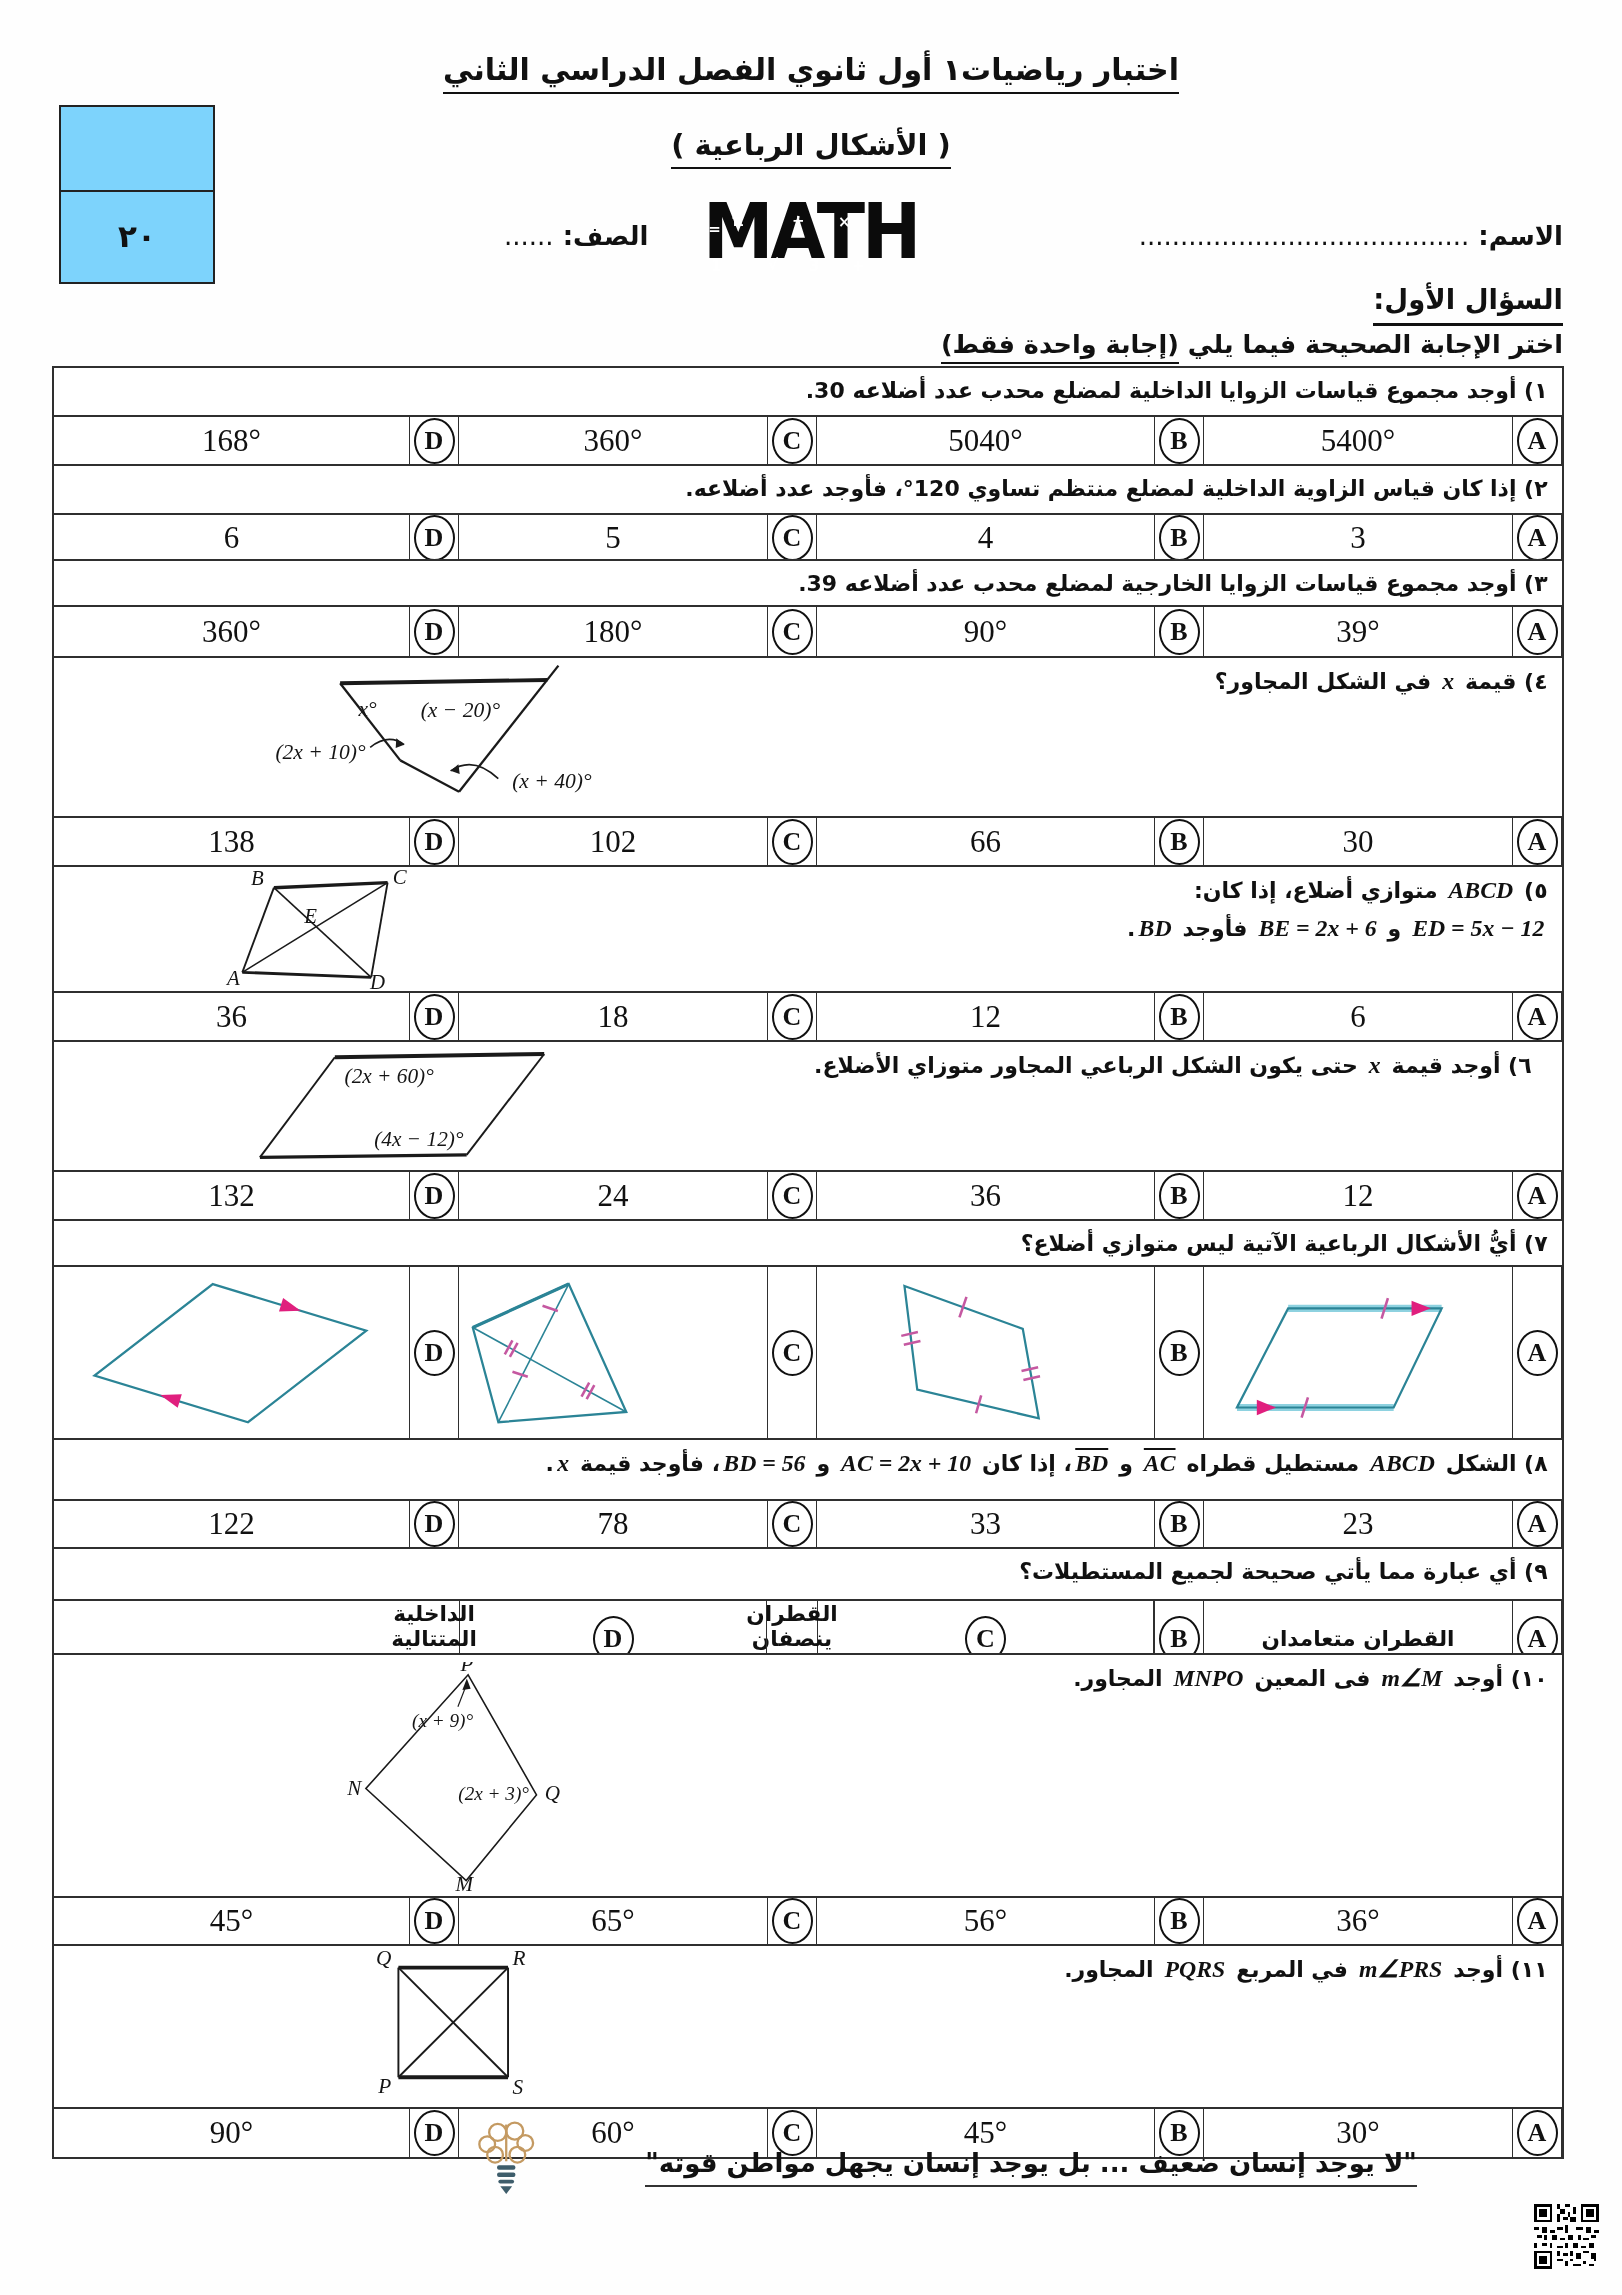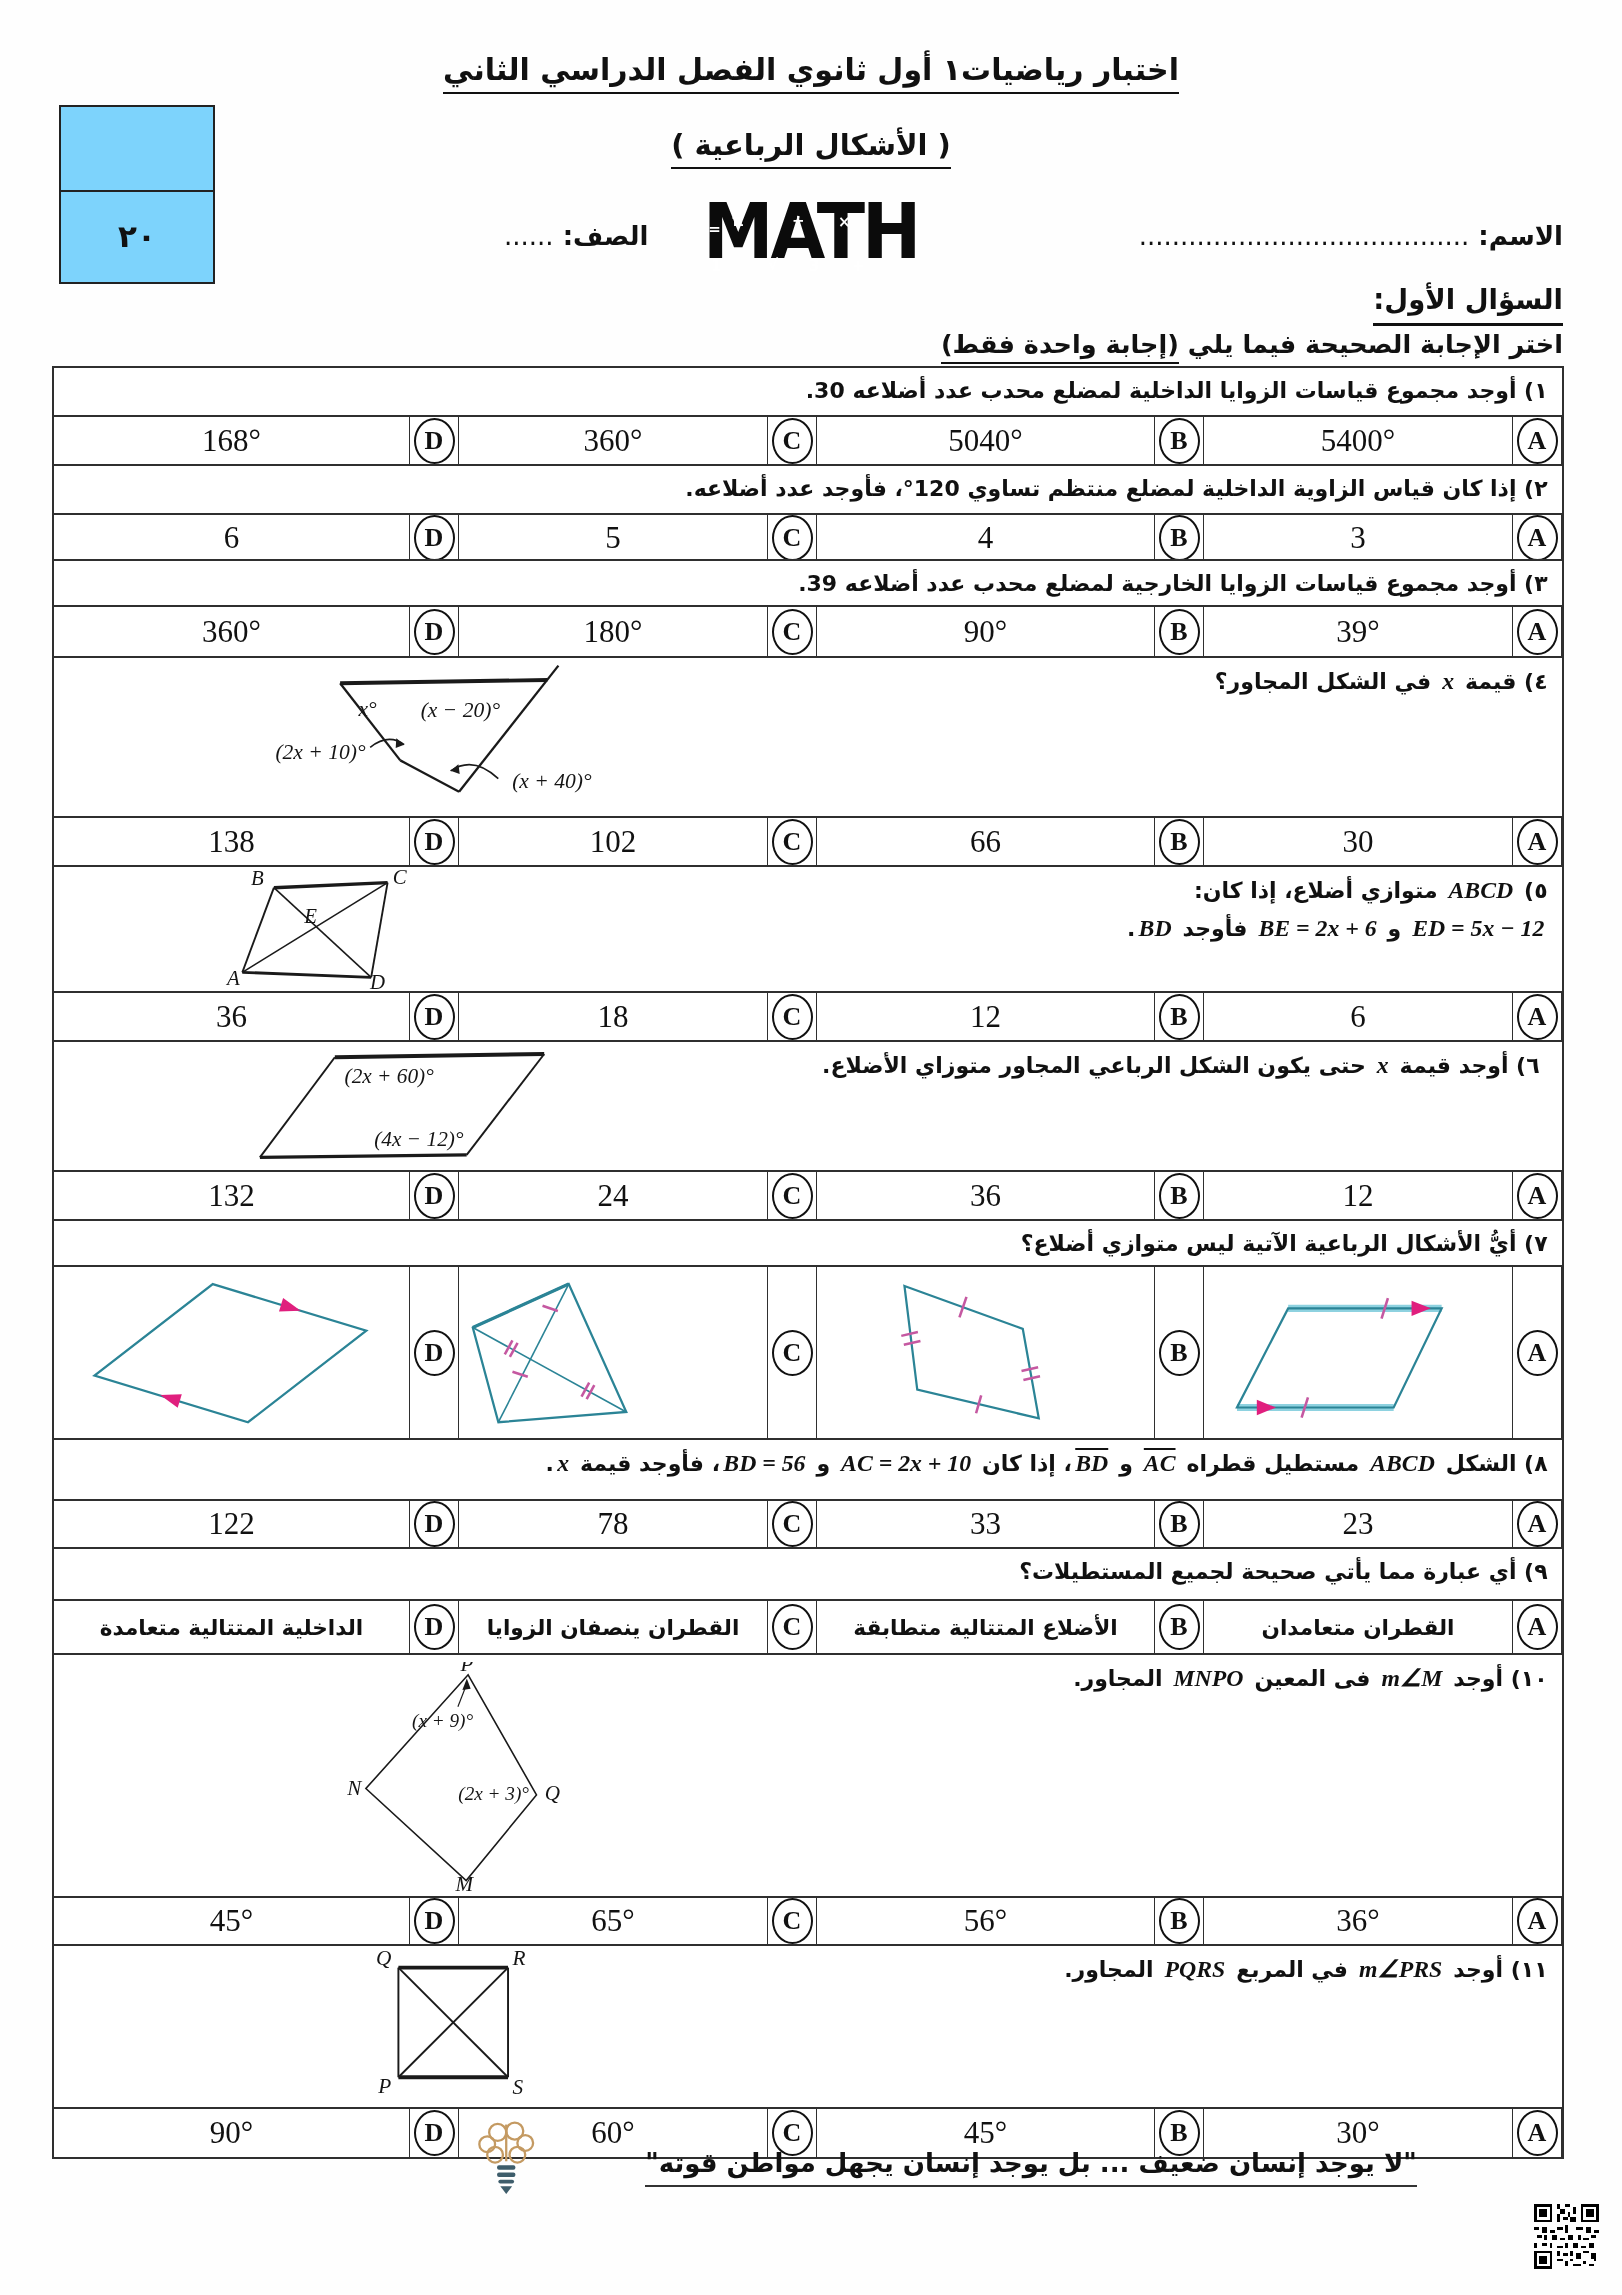--- a/index.html
+++ b/index.html
@@ -225,21 +225,21 @@
           <span class="circ">C</span>
         </div>
       <div class="vc">18</div>
       <div class="lc">
           <span class="circ">D</span>
         </div>
       <div class="vc">36</div>
     </div>
 
     <div class="row" style="height:128px">
-      <div class="qtxt" style="max-width:949px;margin-right:8px;margin-left:auto"><span>٦) أوجد قيمة </span><span class="mth" dir="ltr">x</span><span> حتى يكون الشكل الرباعي المجاور متوزاي الأضلاع.</span></div>
+      <div class="qtxt" style="max-width:949px;margin-right:16px;margin-left:auto"><span>٦) أوجد قيمة </span><span class="mth" dir="ltr">x</span><span> حتى يكون الشكل الرباعي المجاور متوزاي الأضلاع.</span></div>
       <svg class="fig" style="left:196px;top:1.3px" width="308" height="126" viewBox="0 0 470 195">
         <line x1="128" y1="22" x2="452" y2="17" stroke="#1a1a1a" stroke-width="6"></line>
         <line x1="452" y1="17" x2="332" y2="173" stroke="#1a1a1a" stroke-width="3"></line>
         <line x1="332" y1="173" x2="12" y2="177" stroke="#1a1a1a" stroke-width="5"></line>
         <line x1="12" y1="177" x2="128" y2="22" stroke="#1a1a1a" stroke-width="3"></line>
         <text class="sl" x="212" y="62" text-anchor="middle">(2x + 60)°</text>
         <text class="sl" x="258" y="160" text-anchor="middle">(4x − 12)°</text>
       </svg>
     </div>
     <div class="row arow" style="height:47px">
@@ -352,21 +352,20 @@
         <div class="qtxt">٩) أي عبارة مما يأتي صحيحة لجميع المستطيلات؟</div>
       </div>
     <div class="row arow" style="height:52px">
       <div class="lc">
           <span class="circ">A</span>
         </div>
       <div class="vc artxt">القطران متعامدان</div>
       <div class="lc">
           <span class="circ">B</span>
         </div>
-      <div class="vc artxt">الأضلاع المتتالية متطابقة</div>
       <div class="lc">
           <span class="circ">C</span>
         </div>
       <div class="vc artxt">القطران ينصفان الزوايا</div>
       <div class="lc">
           <span class="circ">D</span>
         </div>
       <div class="vc artxt">الداخلية المتتالية متعامدة</div>
     </div>
 

